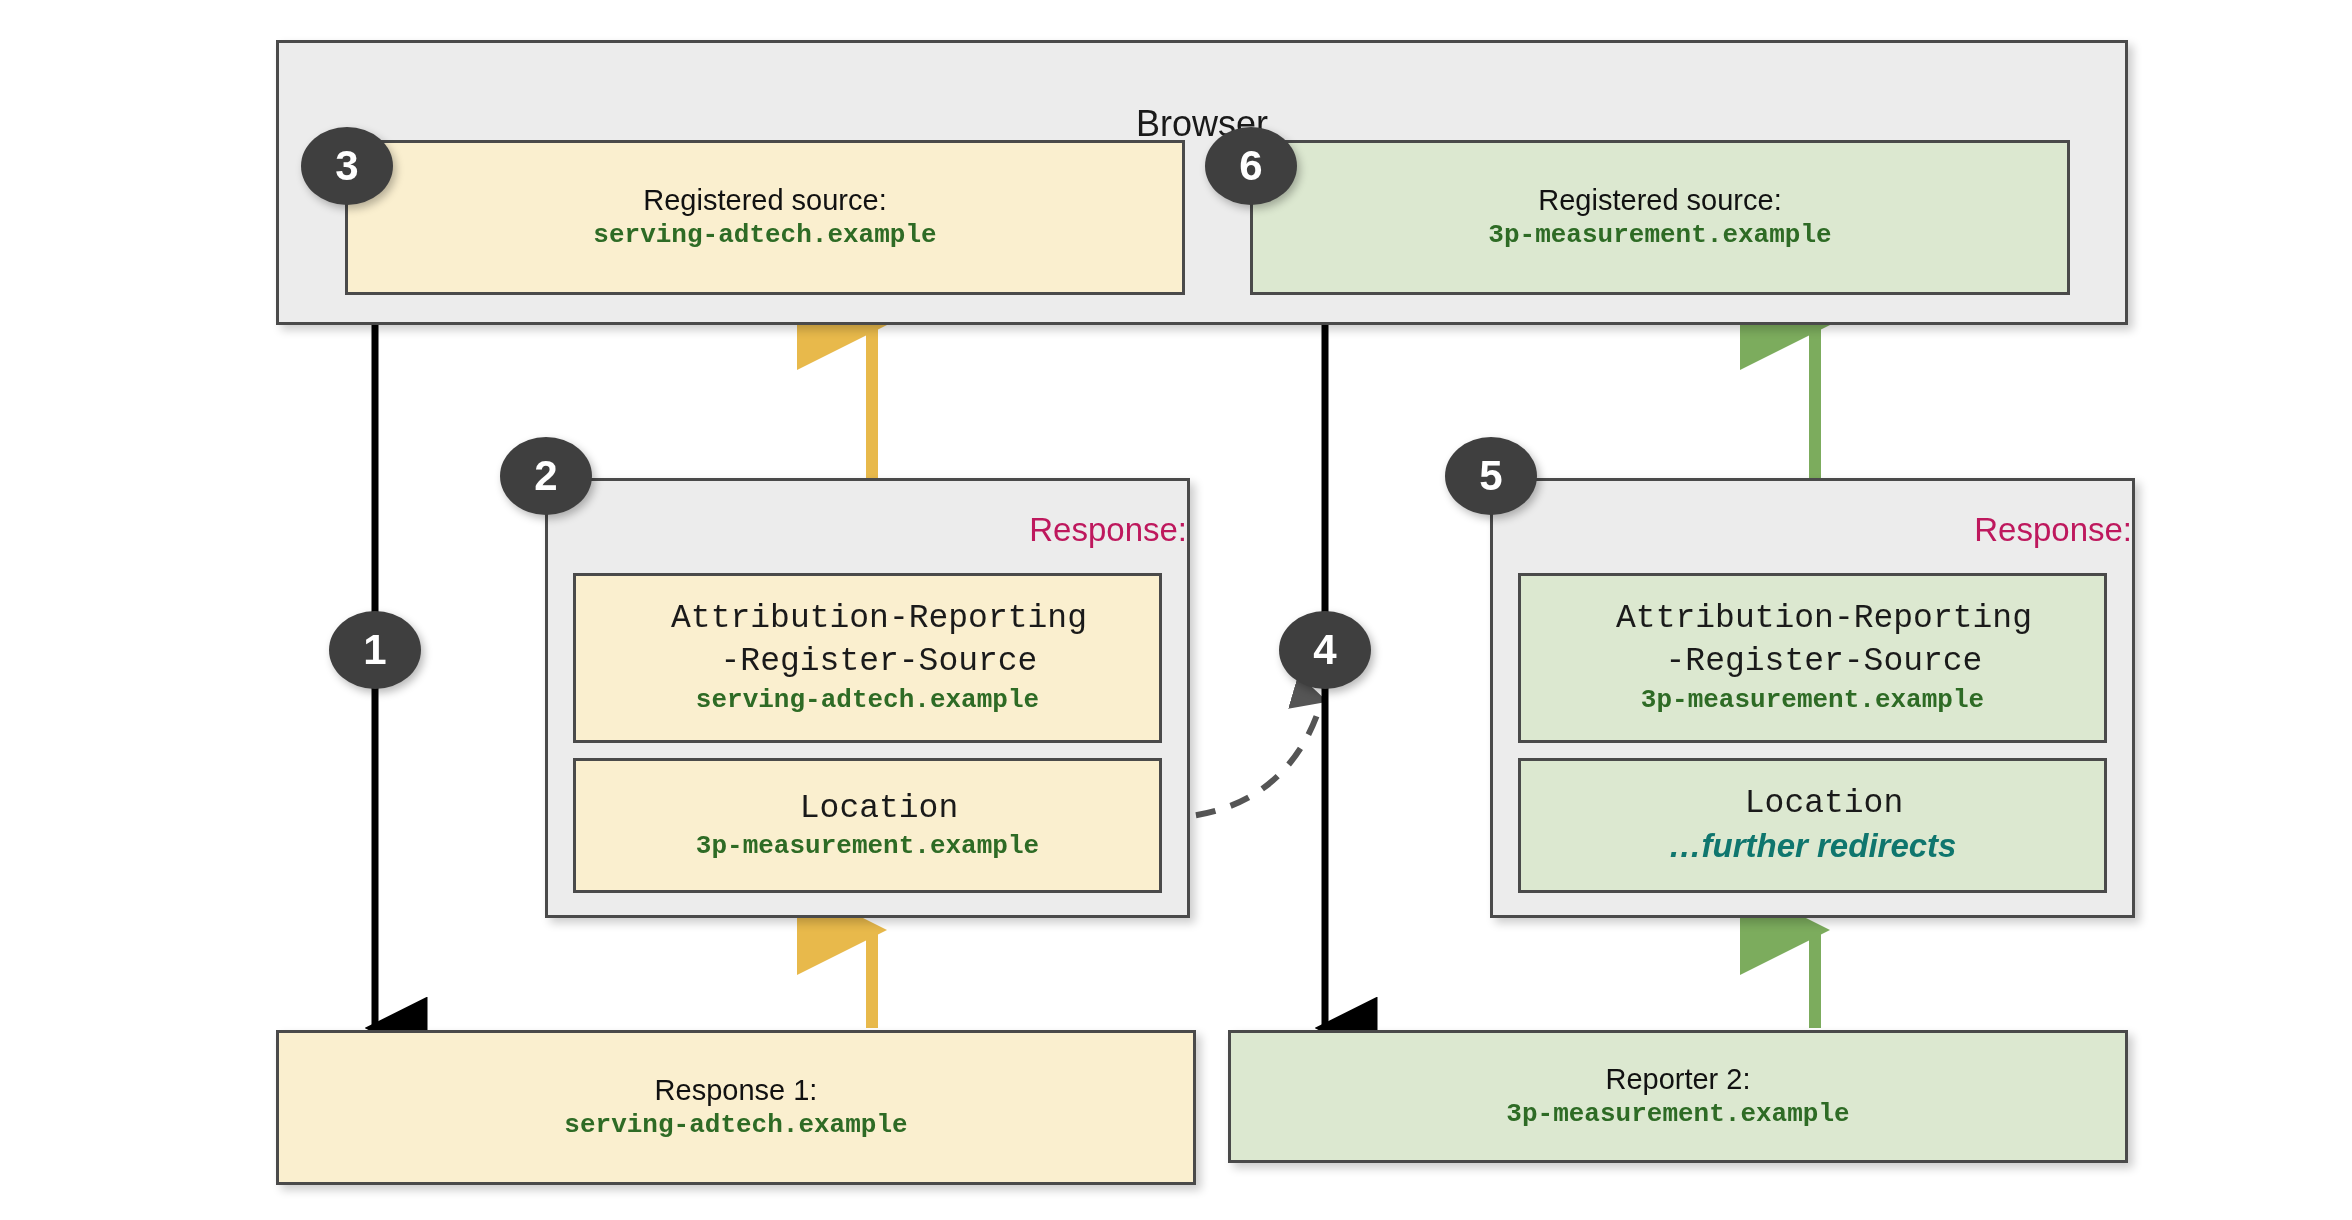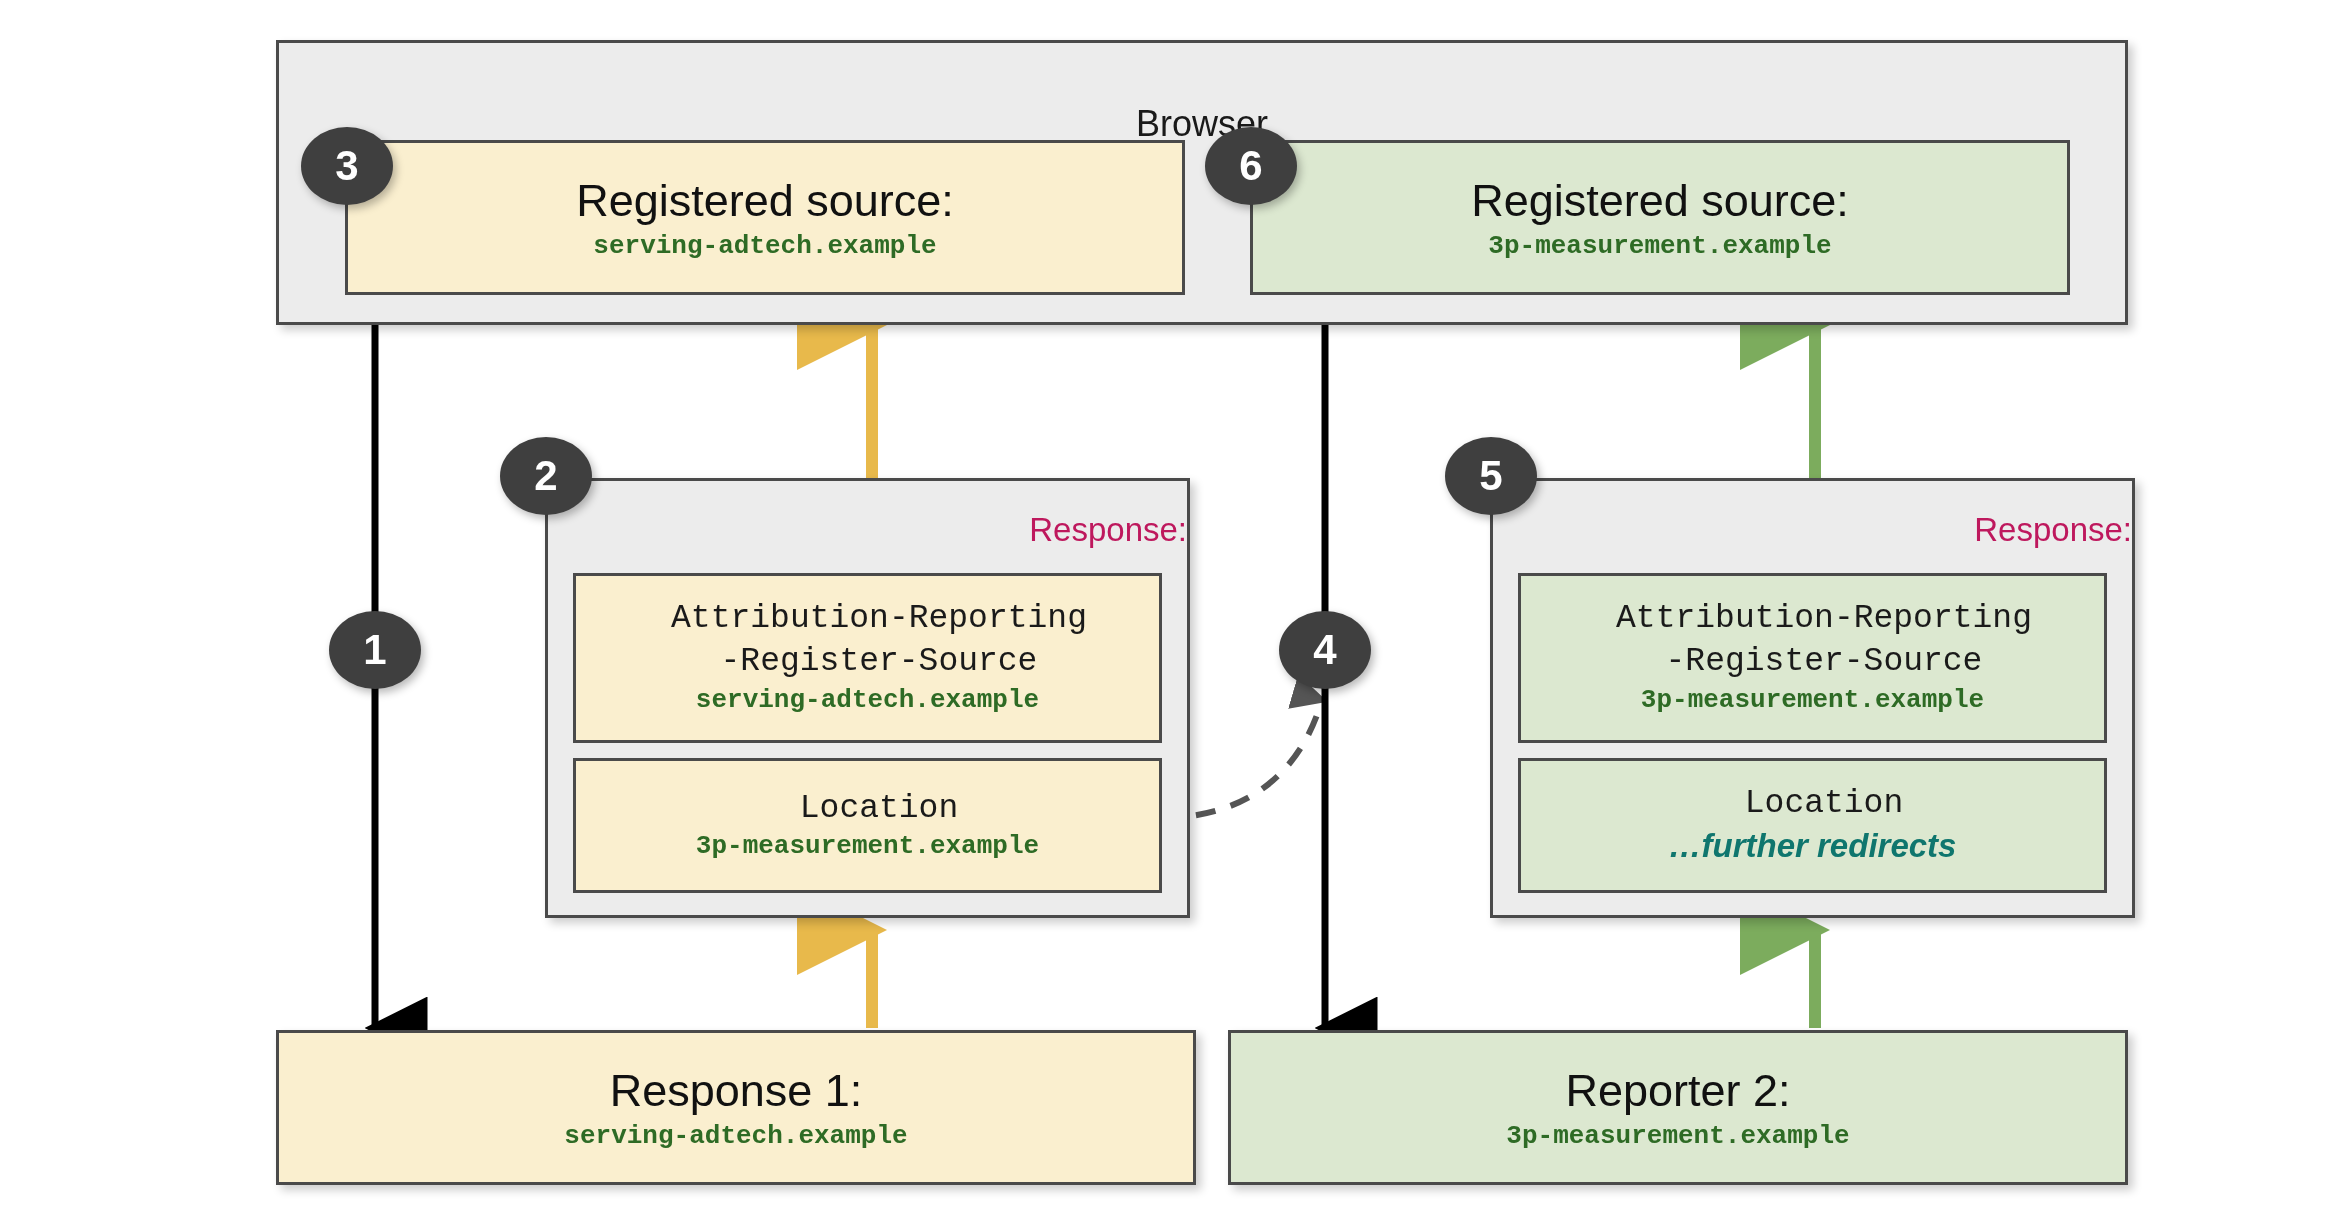--- a/index.html
+++ b/index.html
@@ -42,21 +42,21 @@
 
   .fill-grey   { background: #ececec; }
   .fill-cream  { background: #faefcf; }
   .fill-green  { background: #dce8d0; }
 
   
   .lbl {
     text-align: center;
     color: #111111;
     font-family: "Liberation Sans", sans-serif;
-    font-size: 45px;
+    font-size: 29px;
     line-height: 1.30;
     white-space: pre-line;
   }
   .mono {
     display: block;
     text-align: center;
     color: #2e6b25;
     font-family: "Liberation Mono", "DejaVu Sans Mono", monospace;
     font-size: 26px;
     font-weight: bold;
@@ -221,21 +221,21 @@
     </div>
   </div>
 
   <div class="box fill-cream" style="left:276px; top:1030px; width:920px; height:155px; z-index:10;">
     <div class="stack">
       <div class="lbl">Response 1:</div>
       <span class="mono">serving-adtech.example</span>
     </div>
   </div>
 
-  <div class="box fill-green" style="left:1228px; top:1030px; width:900px; height:155px; z-index:10;">
+  <div class="box fill-green" style="left:1228px; top:1030px; width:900px; height:133px; z-index:10;">
     <div class="stack">
       <div class="lbl">Reporter 2:</div>
       <span class="mono">3p-measurement.example</span>
     </div>
   </div>
 
   <div class="badge" style="left:329px; top:611px;">1</div>
 
   <div class="badge" style="left:500px; top:437px;">2</div>
 

